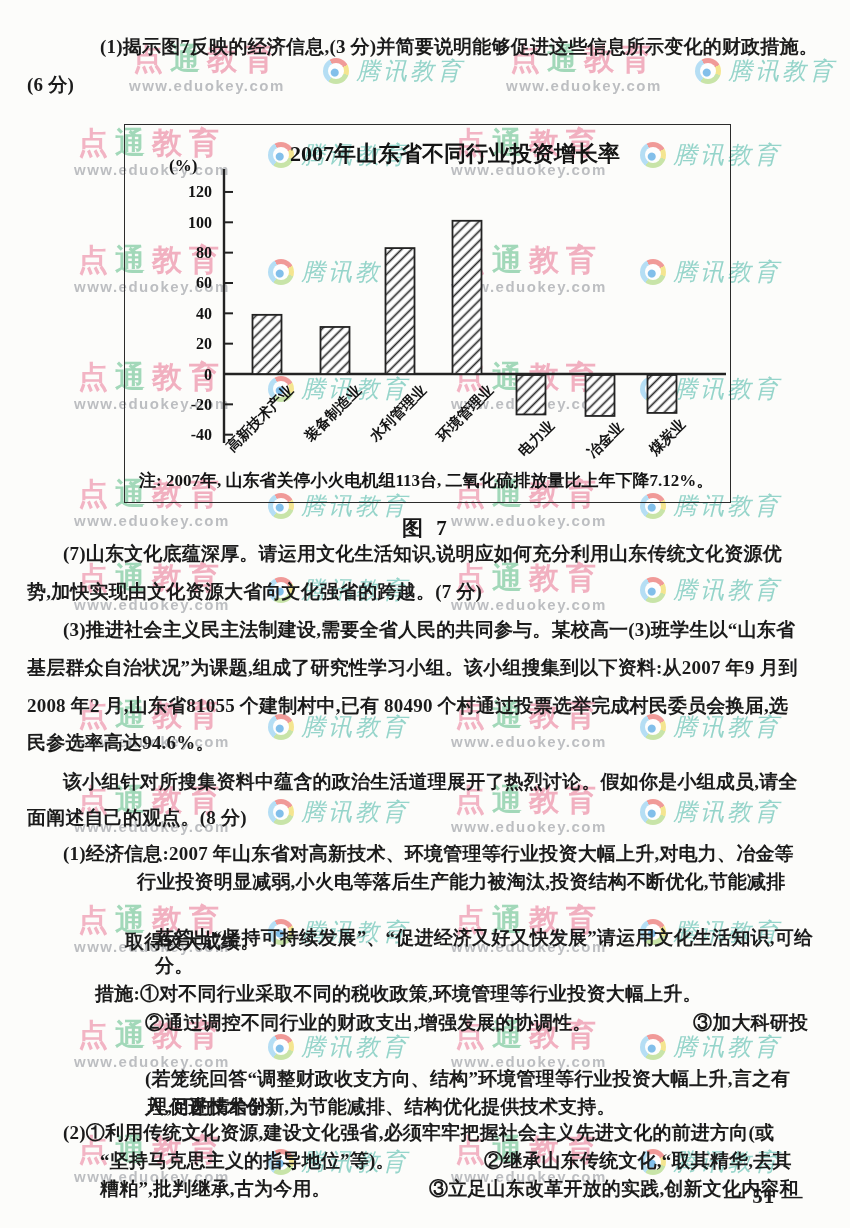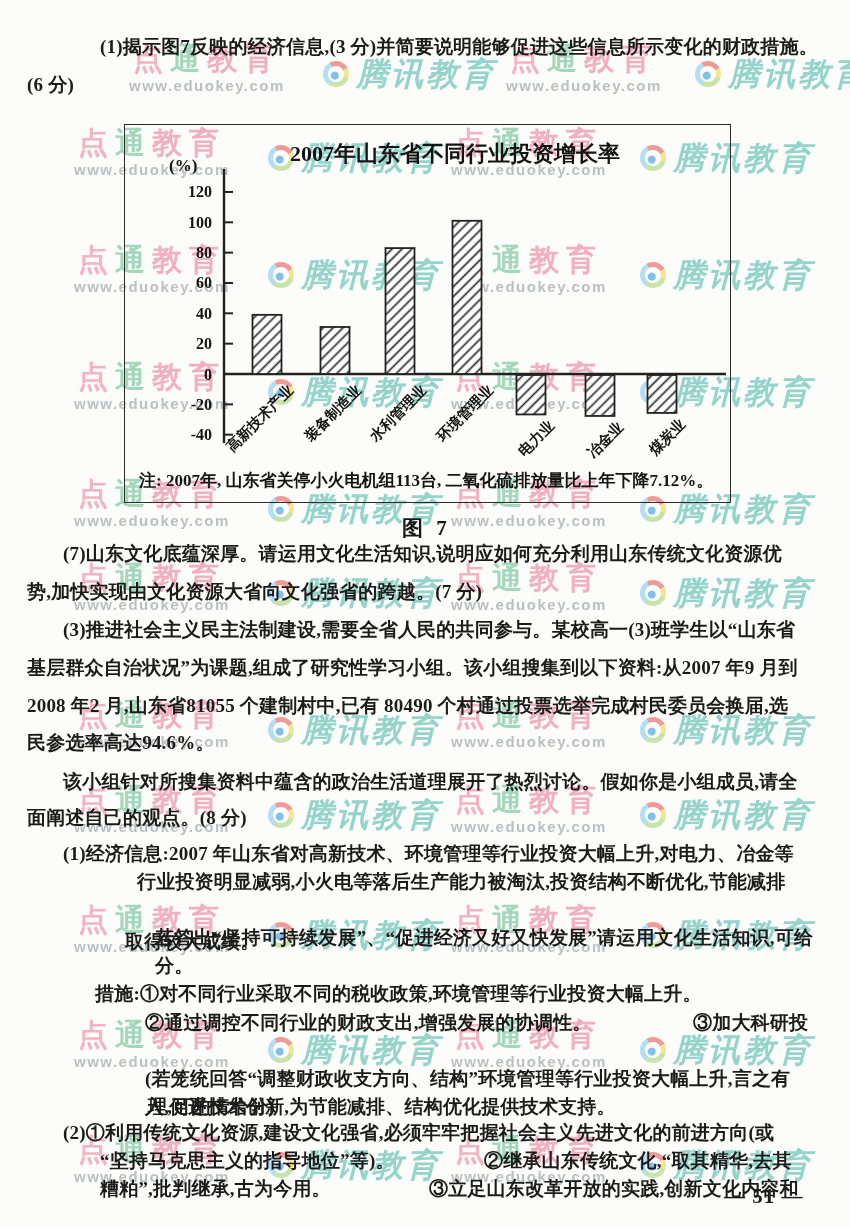--- a/index.html
+++ b/index.html
@@ -7,22 +7,22 @@
        font-family:"Liberation Serif",serif;}
   .page{position:absolute;inset:0;}
   
   .wm-layer{position:absolute;inset:0;z-index:1;opacity:.85;pointer-events:none;}
   .wm{position:absolute;white-space:nowrap;}
   .wm-dt-text{font-family:"Liberation Sans",sans-serif;font-weight:700;font-size:30px;
               letter-spacing:7px;line-height:1;}
   .wm-url{font-family:"Liberation Sans",sans-serif;font-weight:700;font-size:15px;
           letter-spacing:1.5px;margin-top:3px;margin-left:-4px;}
   .wm-tx{display:flex;align-items:center;gap:7px;}
-  .wm-tx-text{font-family:"Liberation Sans",sans-serif;font-style:italic;font-weight:700;
-              font-size:32px;letter-spacing:3px;line-height:1;}
+  .wm-tx-text{font-family:"Liberation Sans",sans-serif;font-style:italic;font-weight:400;
+              font-size:24px;letter-spacing:3px;line-height:1;}
   .wm-logo{width:26px;height:26px;border-radius:50%;position:relative;flex:0 0 auto;
            background:conic-gradient(from 215deg,#a9d9f3 0 115deg,#ef8a88 115deg 205deg,
                       #f3e27e 205deg 255deg,#bfe09a 255deg 360deg);}
   .wm-logo::after{content:"";position:absolute;inset:5px;border-radius:50%;
            background:radial-gradient(circle at 42% 60%,#6db5e8 0 3.5px,#ffffff 4.5px);}
   
   .text-layer{position:absolute;inset:0;z-index:3;}
   .tl{position:absolute;font-size:19px;font-weight:600;color:#1b1b1b;line-height:26px;
       white-space:pre;letter-spacing:.2px;}
   

